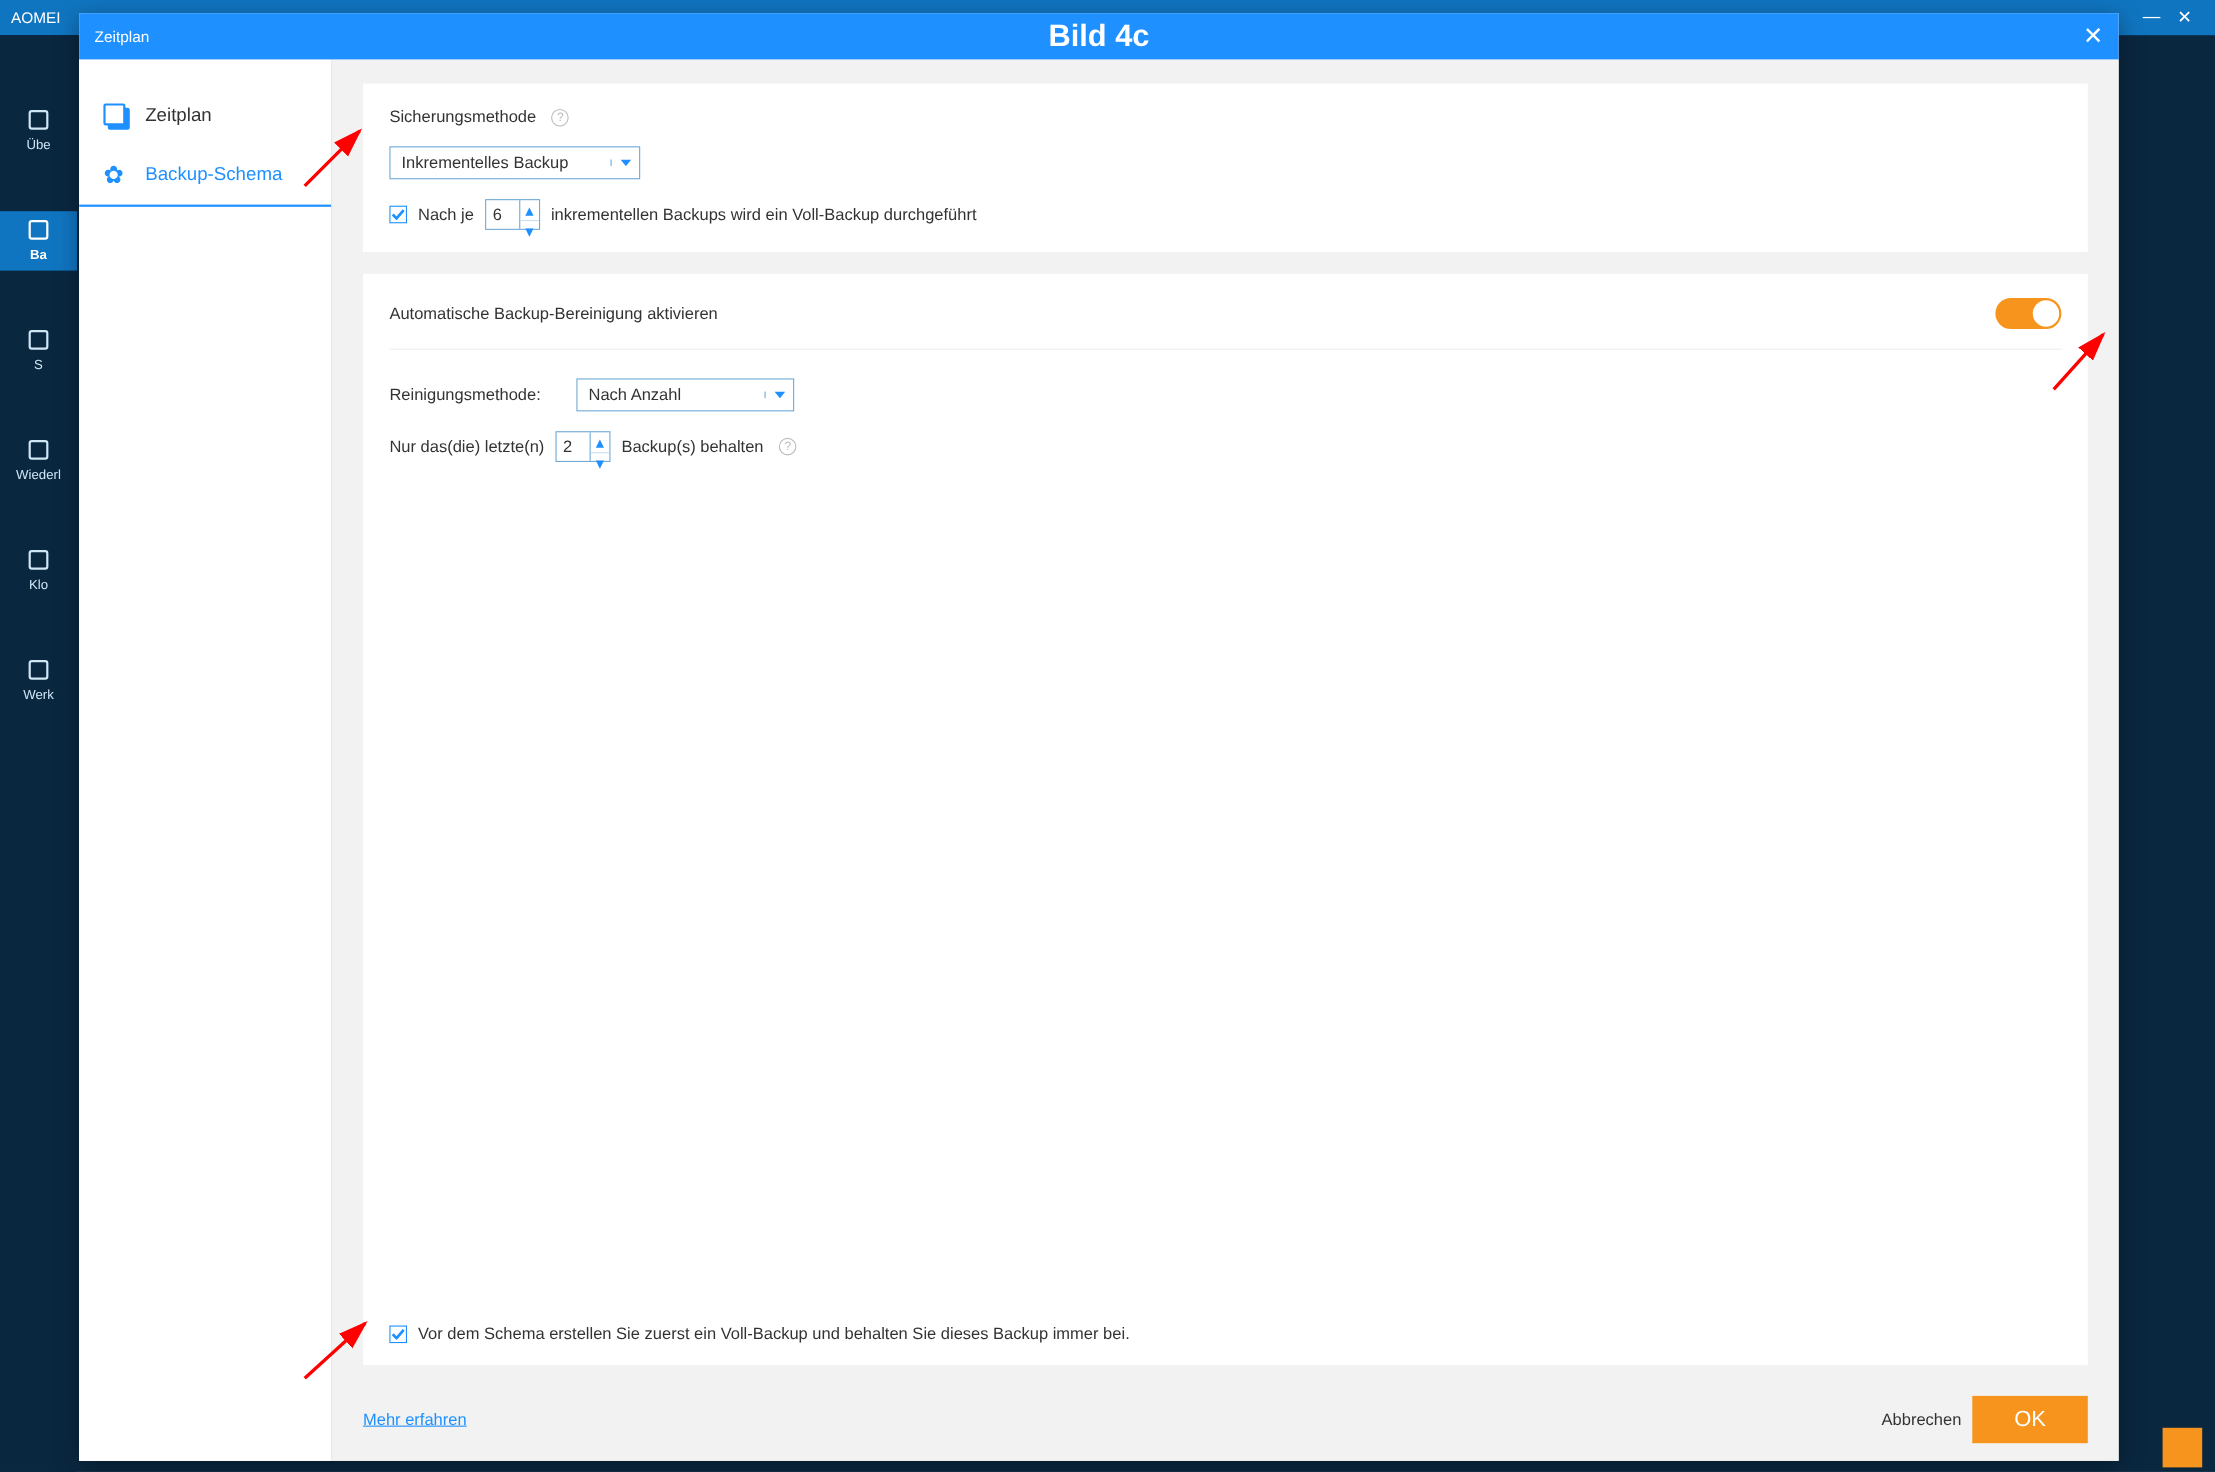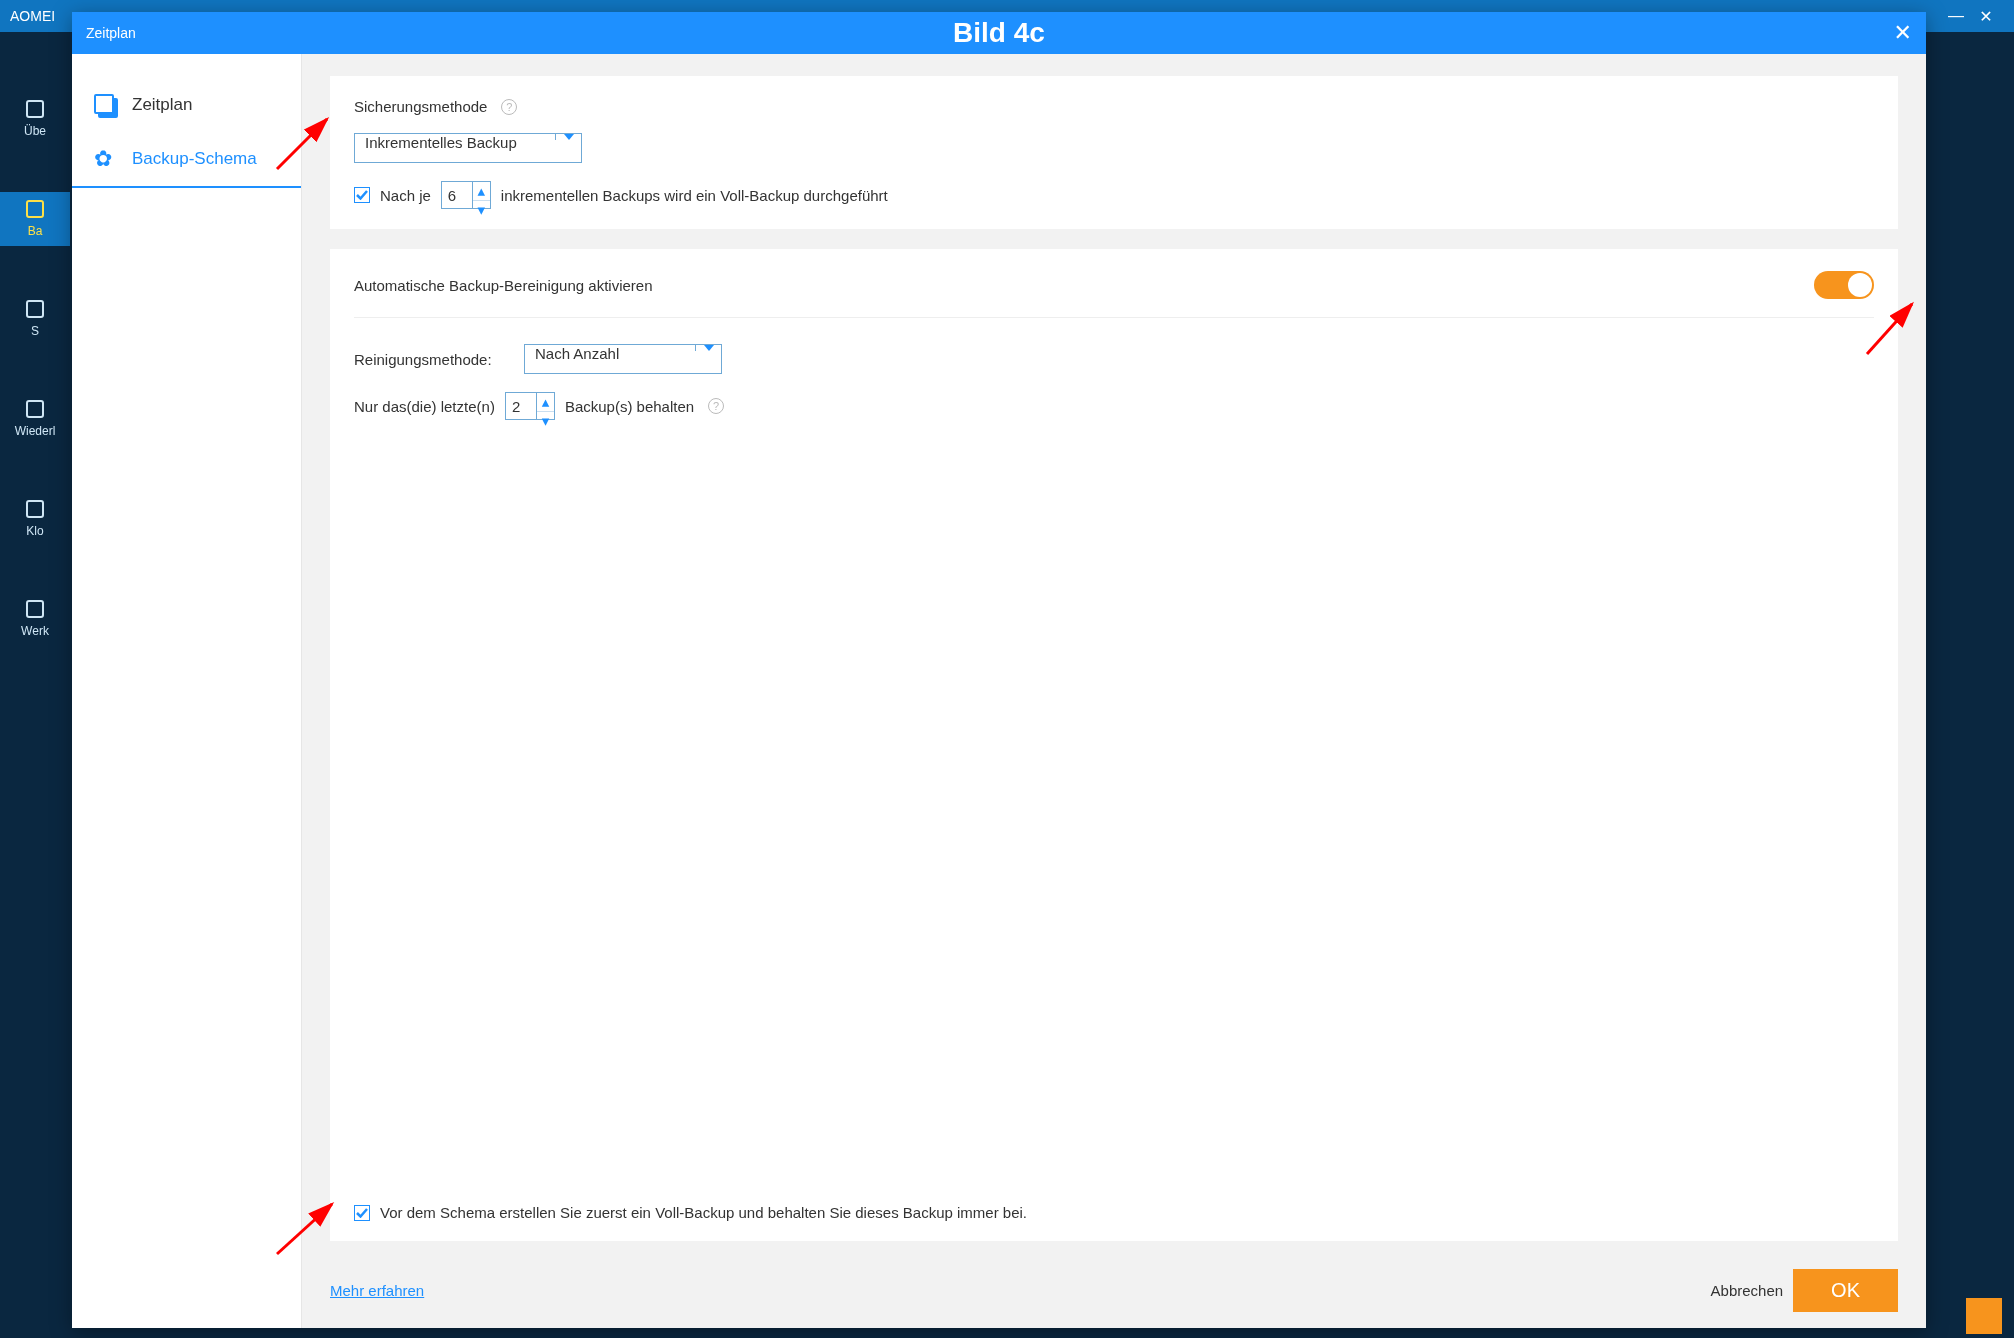--- a/index.html
+++ b/index.html
@@ -8,21 +8,21 @@
 
   
   .app-window { position: absolute; inset: 0; background: #0a2740; }
   .app-titlebar { height: 32px; background: #1075c0; color: #fff; display: flex; align-items: center; padding: 0 10px; font-size: 14px; }
   .app-titlebar .title { flex: 1; }
   .app-titlebar .winbtn { width: 36px; text-align: center; font-size: 16px; color: #fff; }
   .app-titlebar .minus { margin-right: -6px; }
   .app-sidebar { position: absolute; top: 32px; left: 0; width: 70px; height: calc(100% - 32px); background: #0a2740; }
   .app-sidebar .nav { display: flex; flex-direction: column; align-items: center; padding-top: 60px; gap: 46px; color: #cfe6f5; font-size: 12px; }
   .nav-item { text-align: center; width: 100%; padding: 8px 0; }
-  .nav-item.active { background: #1075c0; color: #fde047; }
+  .nav-item.active { background: #1075c0; color: #ffffff; font-weight: bold; }
   .nav-icon { width: 18px; height: 18px; border: 2px solid currentColor; border-radius: 3px; margin: 0 auto 6px; }
   .orange-block { position: absolute; right: 12px; bottom: 4px; width: 36px; height: 36px; background: #f7941d; }
 
   
   .dialog { position: absolute; left: 72px; top: 12px; right: 88px; bottom: 10px; background: #fff; box-shadow: 0 4px 20px rgba(0,0,0,.35); display: flex; flex-direction: column; }
   .dlg-header { height: 42px; background: #1e90ff; color: #fff; display: flex; align-items: center; padding: 0 14px; font-size: 14px; position: relative; }
   .dlg-header .left { min-width: 120px; }
   .dlg-header .center { position: absolute; left: 0; right: 0; text-align: center; font-size: 28px; font-weight: 700; pointer-events: none; }
   .dlg-header .close { margin-left: auto; font-size: 22px; line-height: 1; cursor: pointer; }
 
@@ -40,21 +40,21 @@
   .icon-gear { color: #1e90ff; font-size: 22px; line-height: 1; }
 
   
   .content { flex: 1; padding: 22px 28px 16px; display: flex; flex-direction: column; gap: 20px; position: relative; }
   .panel { background: #fff; padding: 22px 24px 20px; }
   .panel .row { display: flex; align-items: center; gap: 10px; font-size: 15px; color: #333; flex-wrap: wrap; }
   .panel .row + .row { margin-top: 18px; }
   .label { font-size: 15px; color: #333; }
   .help { display: inline-flex; width: 16px; height: 16px; border: 1px solid #bbb; border-radius: 50%; color: #bbb; font-size: 11px; align-items: center; justify-content: center; margin-left: 4px; }
 
-  .select { display: inline-flex; align-items: flex-start; height: 30px; border: 1px solid #6fa9d6; background: #fff; }
+  .select { display: inline-flex; align-items: center; height: 30px; border: 1px solid #6fa9d6; background: #fff; }
   .select .value { padding: 0 10px; display: flex; align-items: center; font-size: 15px; min-width: 200px; }
   .select .arrowbtn { width: 26px; border-left: 1px solid #6fa9d6; display: flex; align-items: center; justify-content: center; color: #1e90ff; }
   .select .arrowbtn svg { width: 10px; height: 6px; }
   .select.narrow .value { min-width: 170px; }
 
   .checkbox { width: 16px; height: 16px; border: 1px solid #1e90ff; display: inline-flex; align-items: center; justify-content: center; background: #fff; }
   .checkbox svg { width: 12px; height: 10px; stroke: #1e90ff; fill: none; stroke-width: 2.5; }
 
   .spin { display: inline-flex; border: 1px solid #6fa9d6; height: 28px; }
   .spin .num { width: 30px; display: flex; align-items: center; padding-left: 6px; font-size: 15px; }

